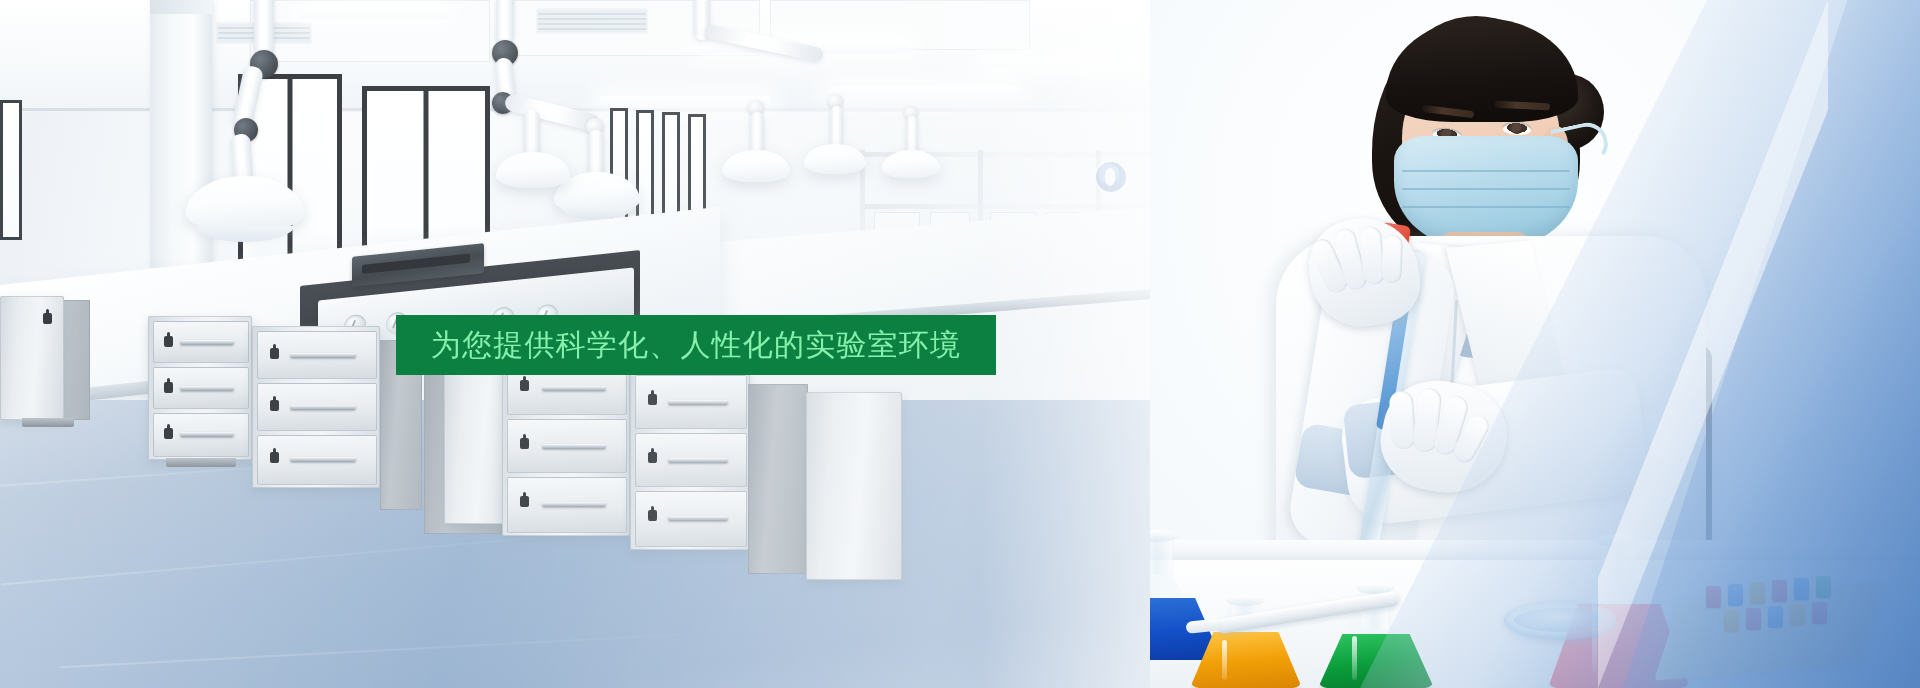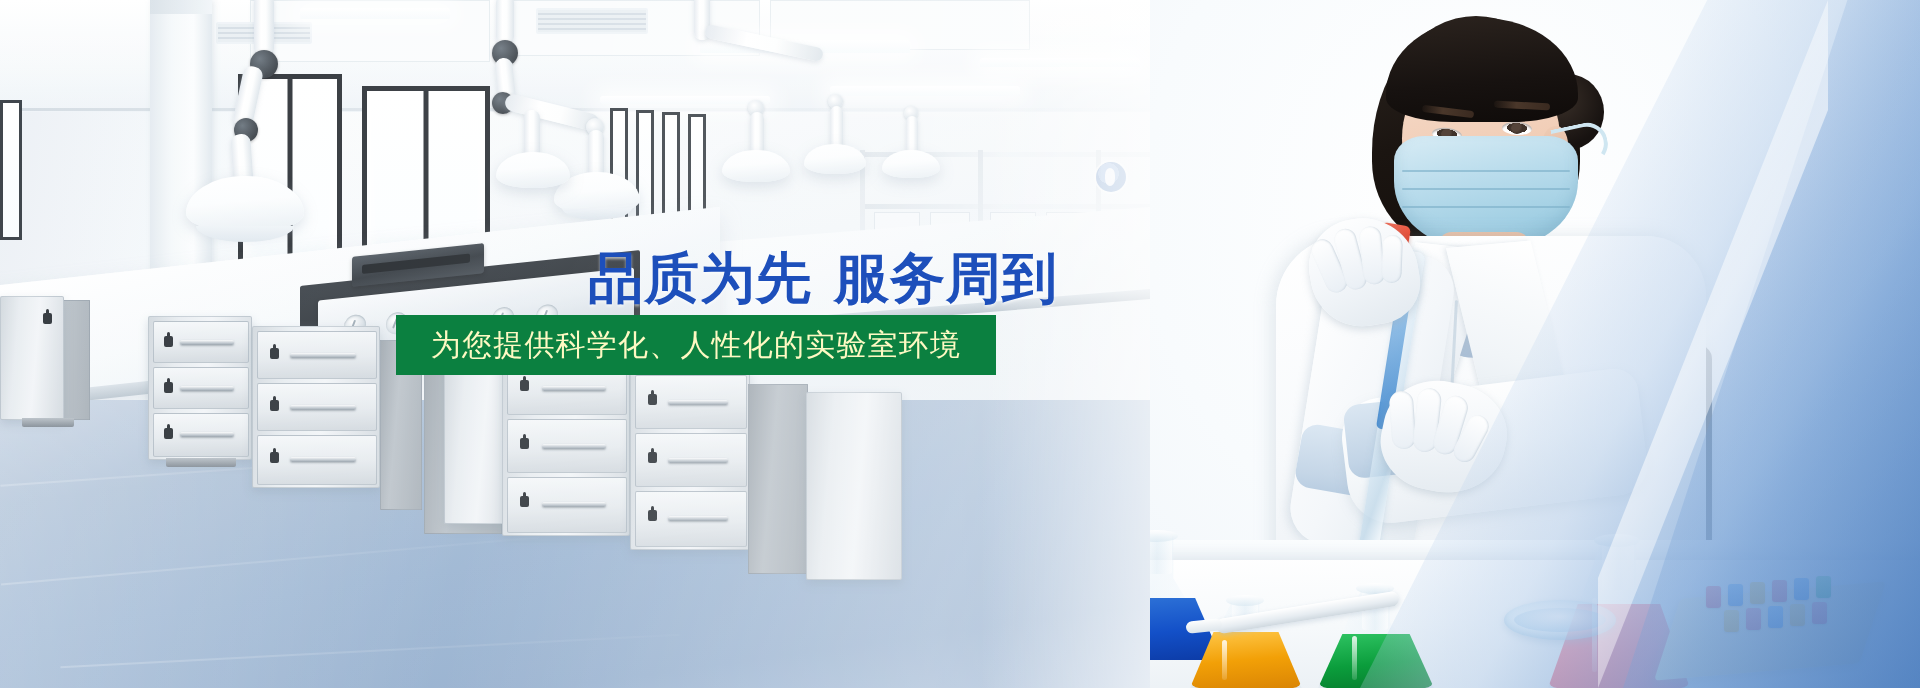--- a/index.html
+++ b/index.html
@@ -624,21 +624,21 @@
   .subbar {
     position: absolute;
     left: 396px; top: 315px;
     width: 600px; height: 60px;
     background: #0b8040;
     display: flex;
     align-items: center;
     justify-content: center;
   }
   .subbar-text {
-    color: #fef9c3;
+    color: #86efac;
     font-size: 30px;
     line-height: 34px;
     letter-spacing: 1.2px;
     white-space: nowrap;
   }
 </style>
 </head>
 <body>
 
 <div class="banner">
@@ -939,23 +939,20 @@
     <div class="blue-wedge-2"></div>
     <div class="white-streak"></div>
   </div>
 
   <div class="stirrer"></div>
   <div class="stirrer-tip"></div>
 
   <div class="copy">
 
 
-    <div class="headline">
-      <span>品质为先</span><span class="gap"></span><span>服务周到</span>
-    </div>
 
     <div class="subbar">
       <span class="subbar-text">为您提供科学化、人性化的实验室环境</span>
     </div>
 
   </div>
 
 </div>
 
 </body></html>

